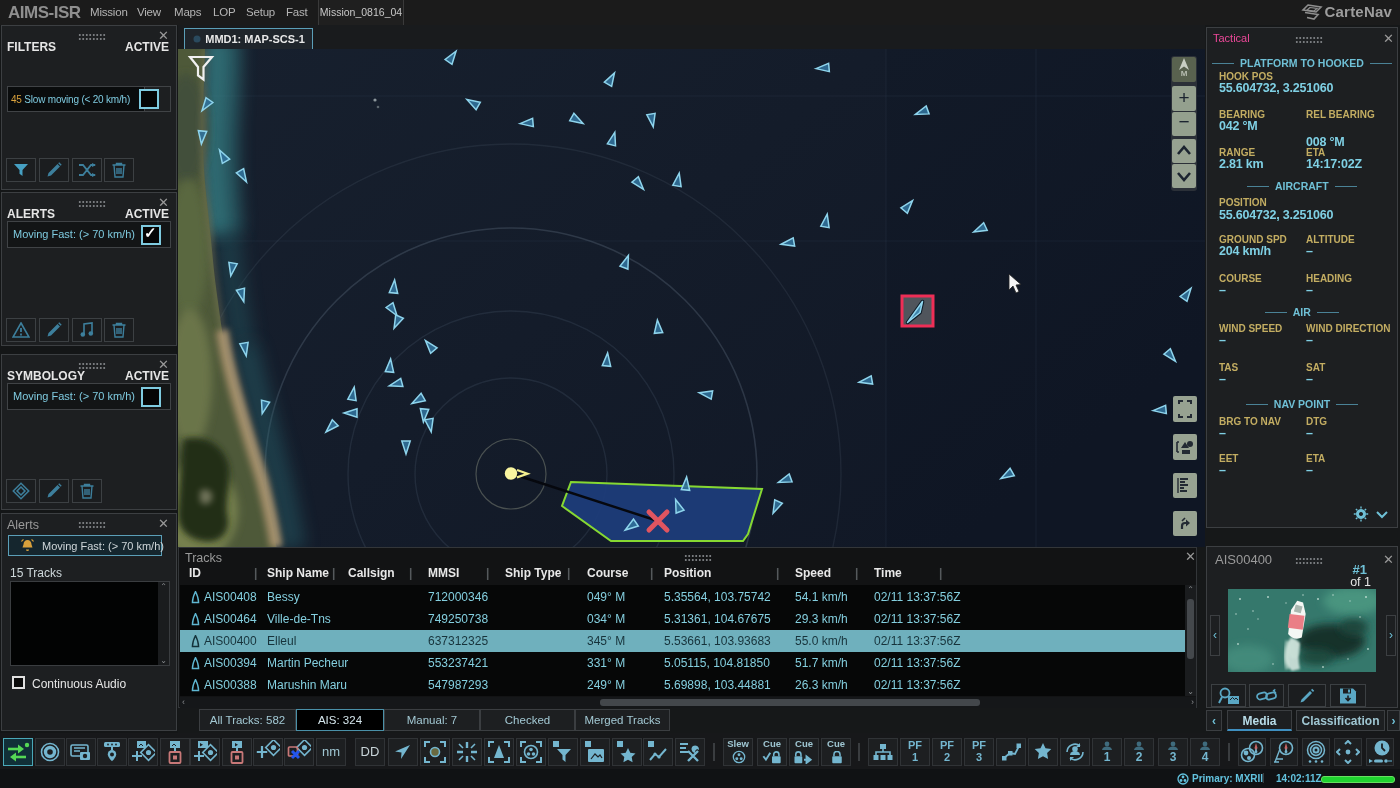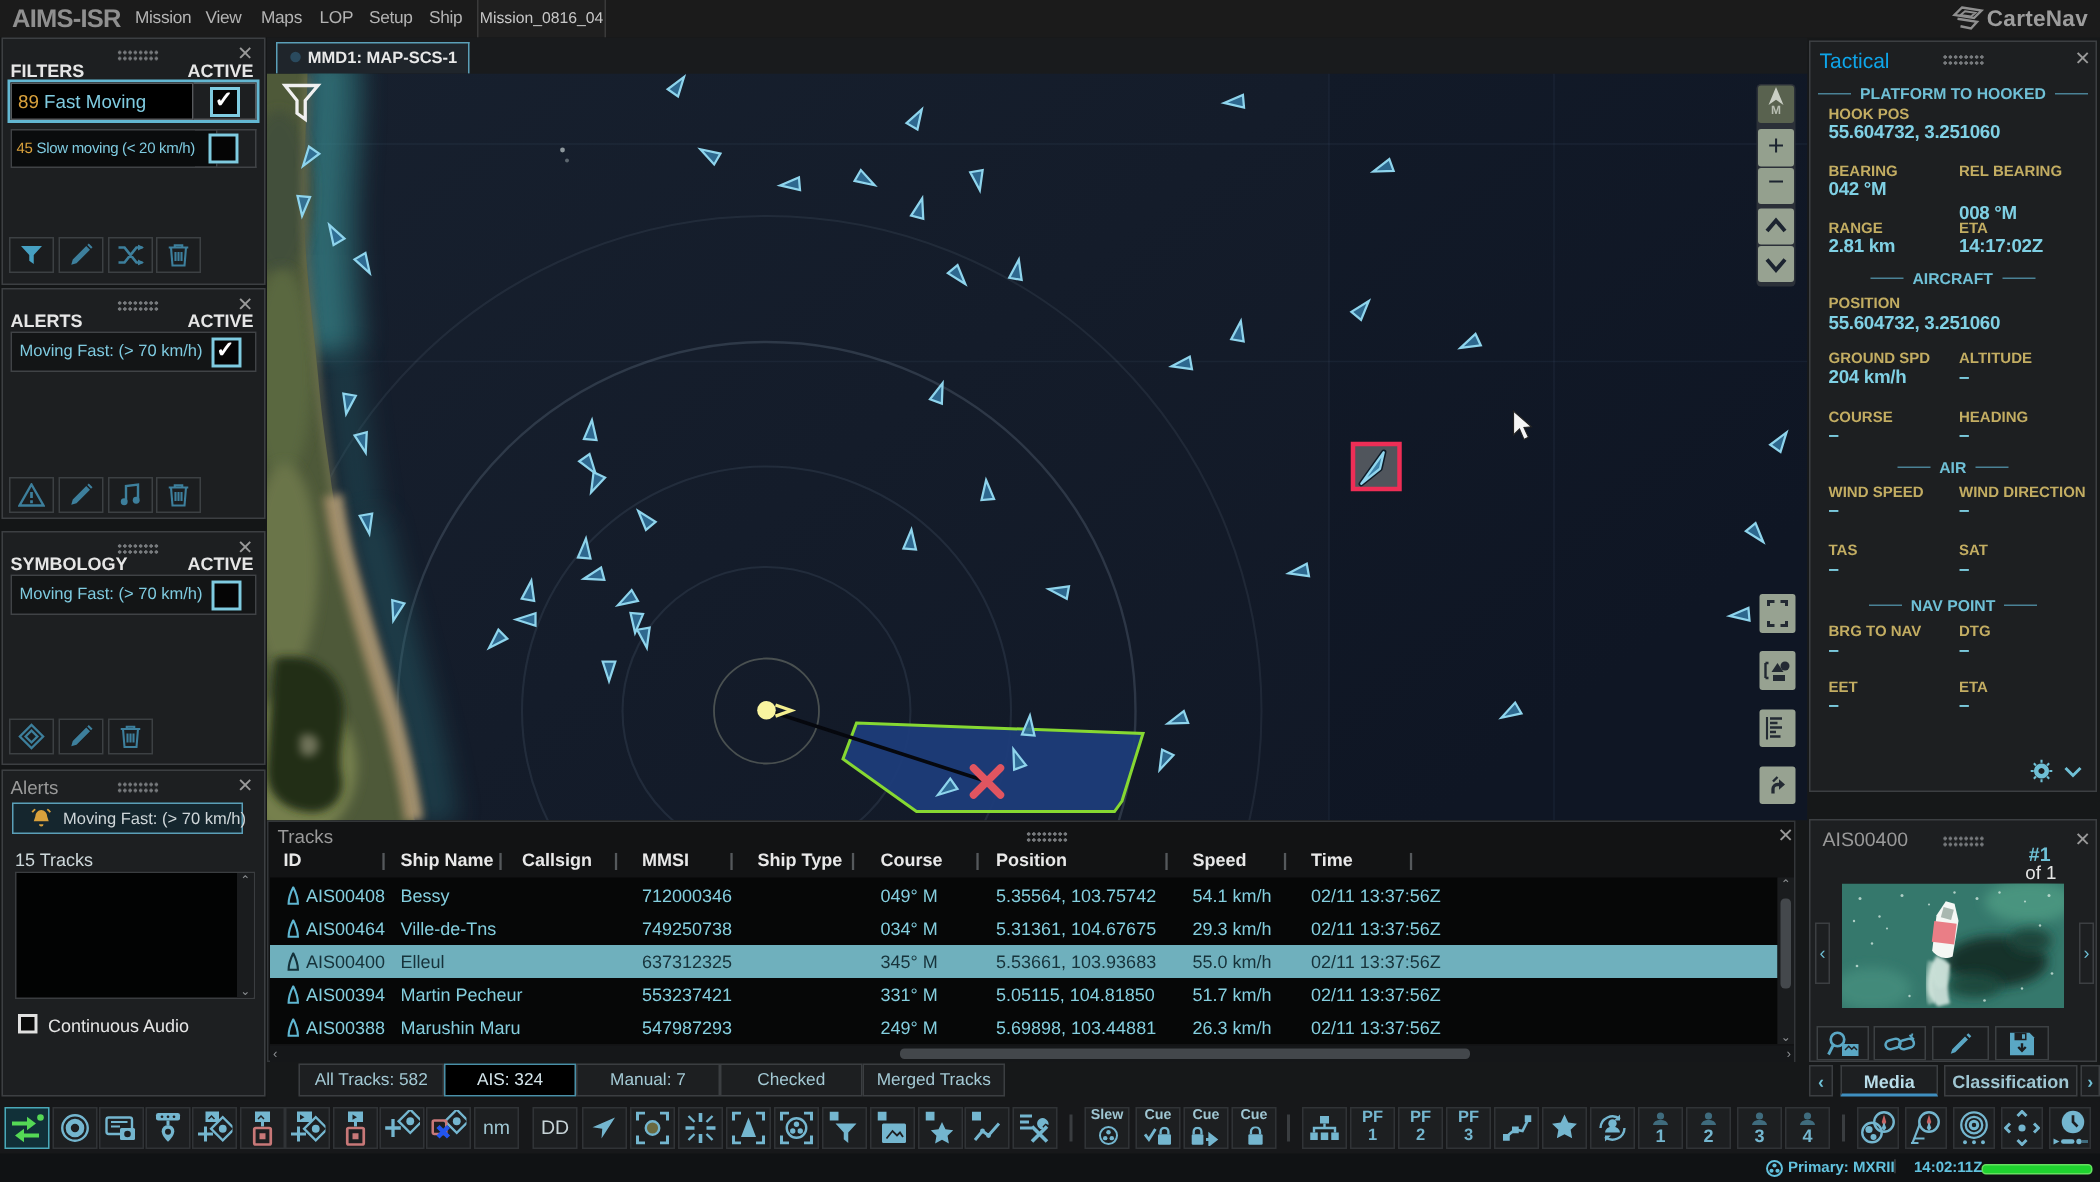--- a/index.html
+++ b/index.html
@@ -59,43 +59,38 @@
 </head>
 <body>
 <div id="stage">
   <div id="menubar" class="abs">
     <div id="logo" class="abs">AIMS-ISR</div>
     <div class="menuitem abs" style="left:90px;">Mission</div>
     <div class="menuitem abs" style="left:137px;">View</div>
     <div class="menuitem abs" style="left:174px;">Maps</div>
     <div class="menuitem abs" style="left:213px;">LOP</div>
     <div class="menuitem abs" style="left:246px;">Setup</div>
-    <div class="menuitem abs" style="left:286px;">Ship</div>
+    <div class="menuitem abs" style="left:286px;">Fast</div>
     <div id="misstab" class="abs">Mission_0816_04</div>
     <div id="cartenav" class="abs"><svg width="24" height="18" viewBox="0 0 24 18" style="vertical-align:-4px">
           <g fill="none" stroke="#8f8f8f" stroke-width="1.6">
             <path d="M7 2 L20 4 L15 9 L2 7 Z"></path>
             <path d="M4 9.5 L17 11.5 L13 16 L6 14.5"></path>
             <path d="M9 4.5 L16 5.5 L13 8 L6 7 Z" stroke-width="1.2"></path>
           </g>
         </svg>CarteNav</div>
   </div>
 
   <div id="sidebar" class="abs">
 
     <div class="panel abs" style="left:1px; top:0px; width:176px; height:165px;">
       <div class="dots abs" style="left:76px; top:7px;"></div>
       <div class="pclose abs" style="left:156px; top:5px;">✕</div>
       <div class="ptitle abs" style="left:5px; top:14px;">FILTERS</div>
       <div class="ptitle abs" style="right:7px; top:14px;">ACTIVE</div>
-      <div class="abs" style="left:3px; top:27px; width:168px; height:29px; border:2px solid #63b7d2;">
-        <div class="abs" style="left:0; top:0; width:122px; height:25px; background:#000; border:1px solid #56595c; line-height:24px; font-size:12.5px; white-space:nowrap; overflow:hidden;"><span class="or" style="margin-left:4px;">89</span> <span class="cy">Fast Moving</span></div>
-        <div class="abs" style="left:122px; top:0; width:42px; height:25px; border:1px solid #56595c; border-left:none;"></div>
-        <div class="chk on" style="left:133px; top:3px;"></div>
-      </div>
       <div class="abs" style="left:5px; top:60px; width:164px; height:26px;">
         <div class="abs" style="left:0; top:0; width:138px; height:26px; background:#0a0c0d; border:1px solid #404346; line-height:25px; font-size:10px; letter-spacing:-0.2px; white-space:nowrap; overflow:hidden;"><span class="or" style="margin-left:3px;">45</span> <span class="cy">Slow moving (&lt; 20 km/h)</span></div>
         <div class="abs" style="left:123px; top:0; width:41px; height:26px; border:1px solid #404346; border-left:none;"></div>
         <div class="chk" style="left:132px; top:3px;"></div>
       </div>
       <div class="sbtn" style="left:4px; top:132px;">
           <svg width="18" height="18" viewBox="0 0 18 18">
             <path d="M2 3 h14 l-5.5 6 v6 l-3 -2.2 v-3.8 Z" fill="#46a0c2"></path>
           </svg>
         </div>
@@ -464,21 +459,21 @@
       <div class="abs" style="right:2px; top:0px; color:#8a8d90; font-size:9px;">›</div>
     </div>
   </div>
 
   <div class="ttab abs" style="left:199px; width:97px;">All Tracks: 582</div>
   <div class="ttab active abs" style="left:296px; width:88px;">AIS: 324</div>
   <div class="ttab abs" style="left:384px; width:96px;">Manual: 7</div>
   <div class="ttab abs" style="left:480px; width:95px;">Checked</div>
   <div class="ttab abs" style="left:575px; width:95px;">Merged Tracks</div>
   <div id="tactical" class="abs panel">
-    <div class="abs" style="left:6px; top:4px; color:#0ea5e9; font-size:14px;">Tactical</div>
+    <div class="abs" style="left:6px; top:4px; color:#ec4899; font-size:11px;">Tactical</div>
     <div class="dots abs" style="left:88px; top:8px;"></div>
     <div class="pclose abs" style="left:176px; top:6px;">✕</div>
     <div class="sechead" style="top:29px;"><span class="shl"></span> PLATFORM TO HOOKED <span class="shl"></span></div>
     <div class="lbl" style="left:12px; top:43px;">HOOK POS</div>
     <div class="val" style="left:12px; top:53px;">55.604732, 3.251060</div>
     <div class="lbl" style="left:12px; top:81px;">BEARING</div>
     <div class="val" style="left:12px; top:91px;">042 °M</div>
     <div class="lbl" style="left:99px; top:81px;">REL BEARING</div>
     <div class="val" style="left:99px; top:107px;">008 °M</div>
     <div class="lbl" style="left:12px; top:119px;">RANGE</div>

